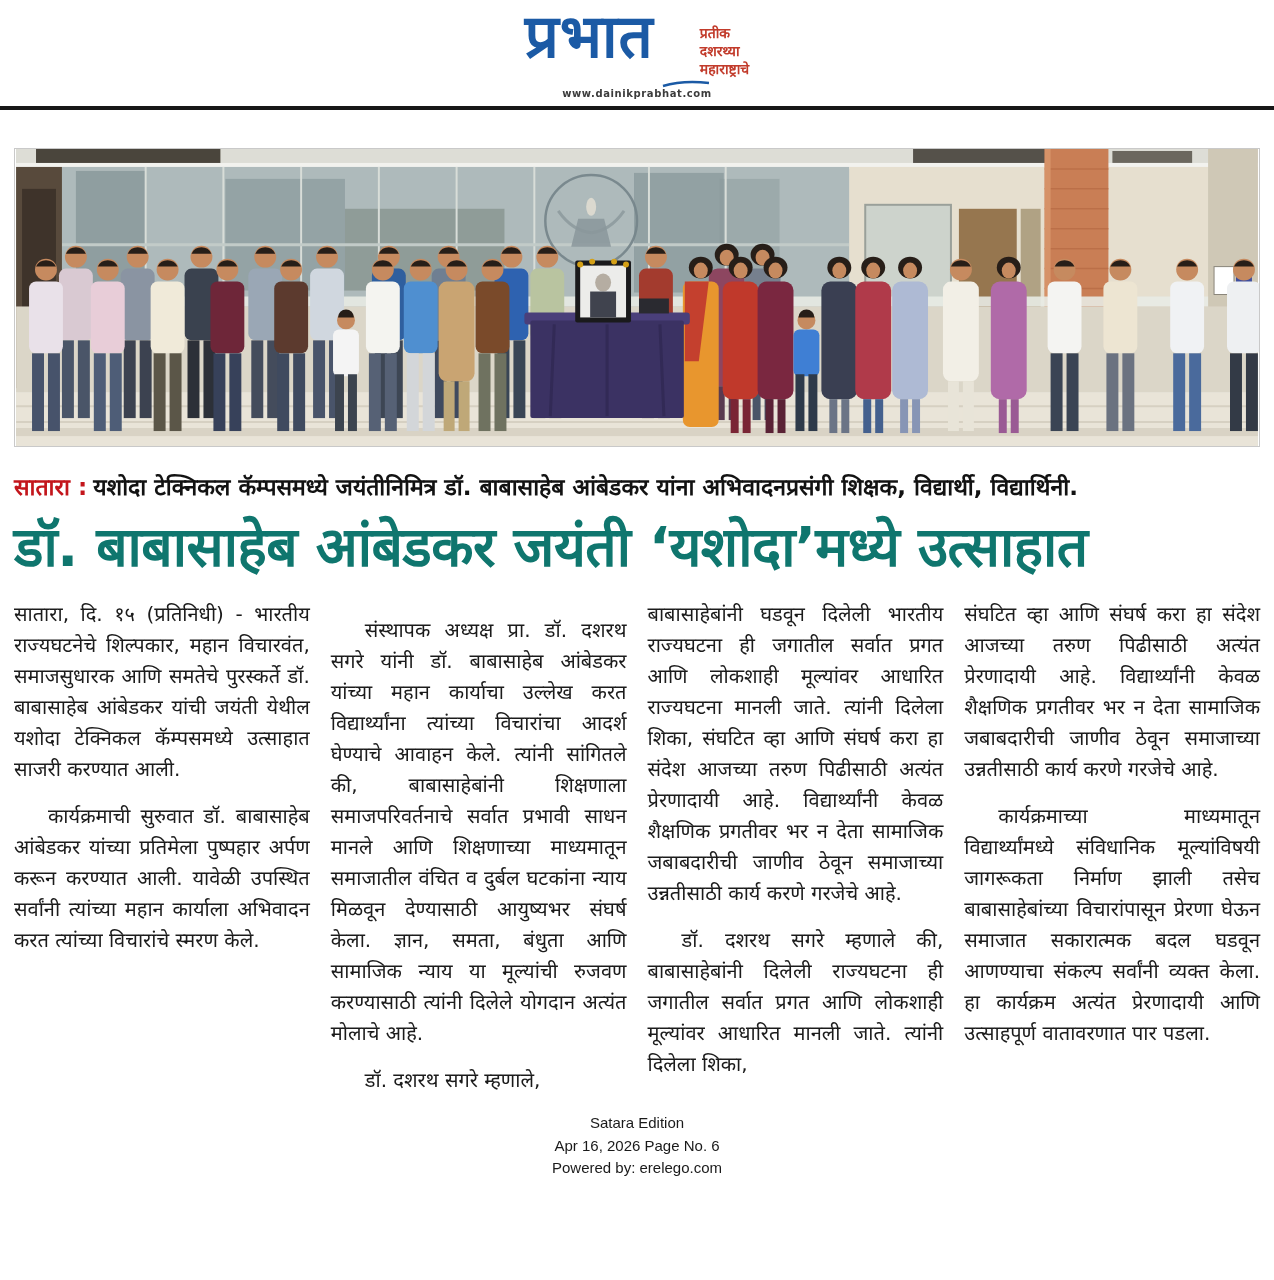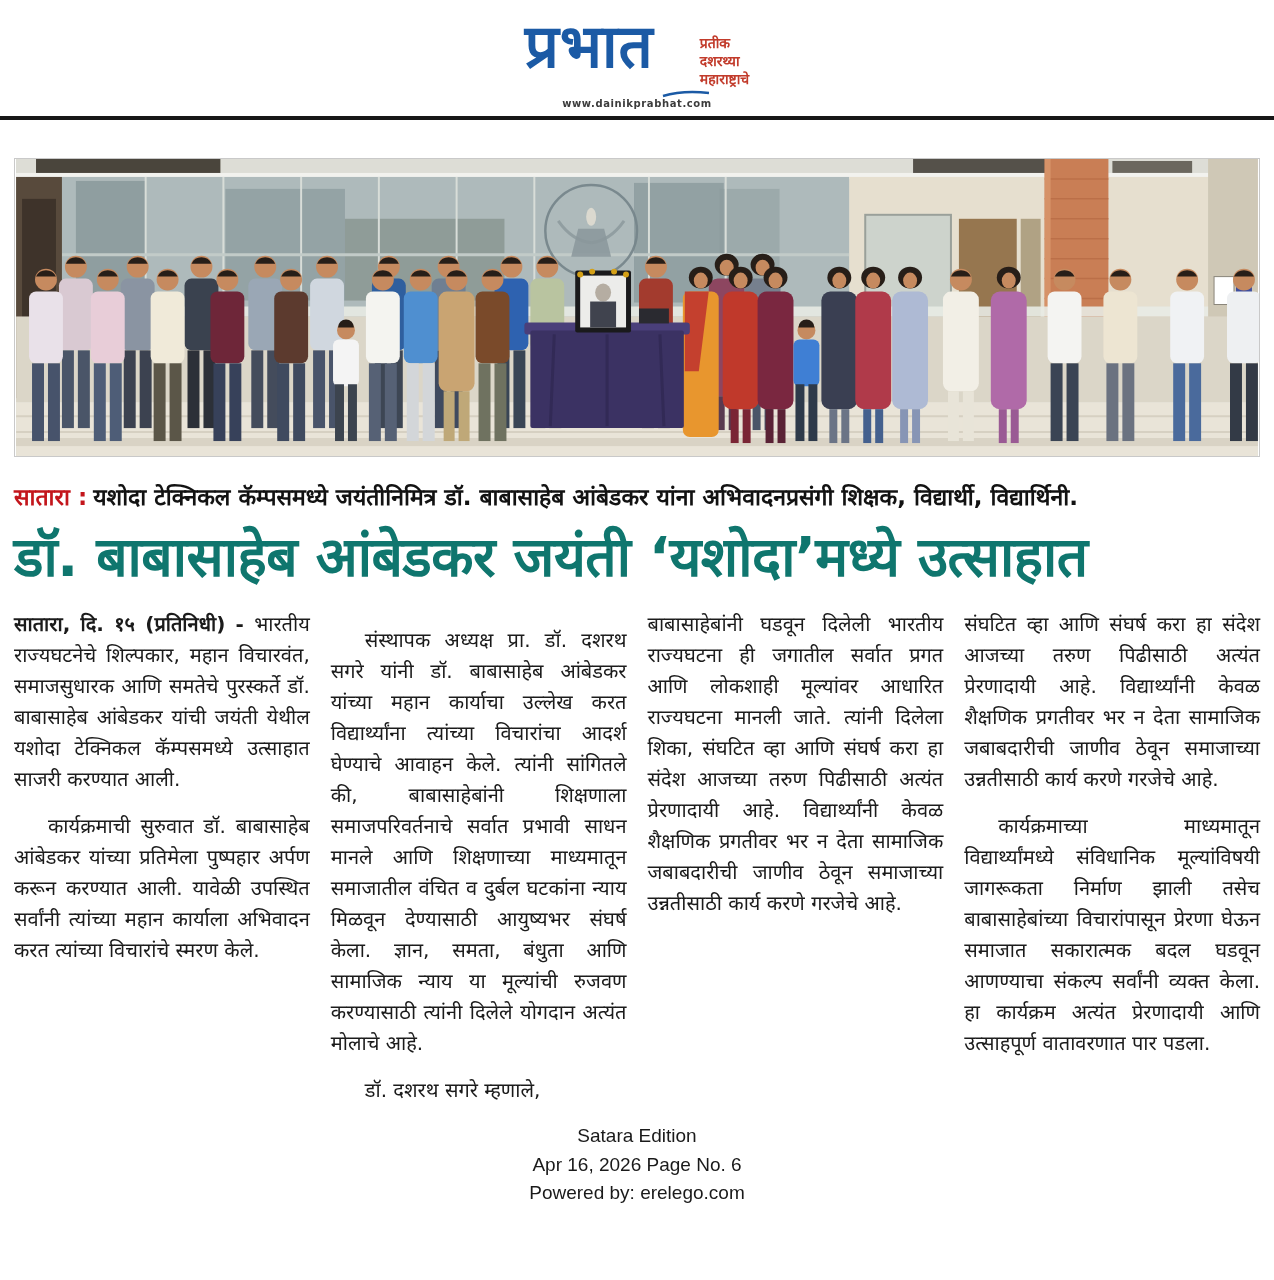--- a/index.html
+++ b/index.html
@@ -1,21 +1,21 @@
 <!DOCTYPE html>
 <html><head>
 <meta charset="utf-8">
 <style>
   html,body{margin:0;padding:0;}
   body{
     width:1274px;height:1280px;background:#ffffff;color:#141414;
     font-family:"DejaVu Sans",sans-serif;overflow:hidden;
   }
   
-  .masthead{ text-align:center; padding-top:18px; }
+  .masthead{ text-align:center; padding-top:8px; }
   .logo-row{ display:inline-flex; align-items:flex-start; gap:7px; }
   .logo-text{
     font-size:60px; font-weight:800; color:#1b5aa5; line-height:0.95;
     letter-spacing:1px;
   }
   .tagline-block{ text-align:left; padding-top:16px; }
   .tagline-block .tl{ font-size:14px; font-weight:bold; color:#c23b2b; line-height:1.3;margin-left:39px; }
   .swoosh{ display:block; margin-top:1px; }
   .website{ font-size:10px; color:#3c3c3c; margin-top:0px; letter-spacing:.6px; font-weight:bold; }
   
@@ -28,24 +28,24 @@
   
   .headline{
     margin:18px 14px 0; font-size:55px; font-weight:800; line-height:1.02;
     color:#0f766e; white-space:nowrap; letter-spacing:-0.5px;
   }
   
   .columns{ display:flex; gap:21px; margin:24px 14px 0; }
   .col{ flex:1; min-width:0; font-size:20px; line-height:1.55; text-align:justify; color:#1b1b1b; }
   .col p{ margin:0; }
   .col p.indent{ text-indent:34px;margin-top:16px; }
-  .col b.lead{ font-weight:bold; }
+  .col b.lead{ font-weight:normal; }
   
   .footer{
-    text-align:center; margin-top:16px; font-size:19px; line-height:1.5;
+    text-align:center; margin-top:16px; font-size:15px; line-height:1.5;
     color:#1a1a1a; font-family:"Liberation Sans","DejaVu Sans",sans-serif;
   }
 </style>
 </head>
 <body>
 
 <div class="masthead">
   <div class="logo-row">
     <div class="logo-text">प्रभात</div>
     <div class="tagline-block">
@@ -337,20 +337,21 @@
   <div class="col">
       <p class="para"><b class="lead">सातारा, दि. १५ (प्रतिनिधी) - </b>भारतीय राज्यघटनेचे शिल्पकार, महान विचारवंत, समाजसुधारक आणि समतेचे पुरस्कर्ते डॉ. बाबासाहेब आंबेडकर यांची जयंती येथील यशोदा टेक्निकल कॅम्पसमध्ये उत्साहात साजरी करण्यात आली.</p>
       <p class="para indent">कार्यक्रमाची सुरुवात डॉ. बाबासाहेब आंबेडकर यांच्या प्रतिमेला पुष्पहार अर्पण करून करण्यात आली. यावेळी उपस्थित सर्वांनी त्यांच्या महान कार्याला अभिवादन करत त्यांच्या विचारांचे स्मरण केले.</p>
     </div>
   <div class="col">
       <p class="para indent">संस्थापक अध्यक्ष प्रा. डॉ. दशरथ सगरे यांनी डॉ. बाबासाहेब आंबेडकर यांच्या महान कार्याचा उल्लेख करत विद्यार्थ्यांना त्यांच्या विचारांचा आदर्श घेण्याचे आवाहन केले. त्यांनी सांगितले की, बाबासाहेबांनी शिक्षणाला समाजपरिवर्तनाचे सर्वात प्रभावी साधन मानले आणि शिक्षणाच्या माध्यमातून समाजातील वंचित व दुर्बल घटकांना न्याय मिळवून देण्यासाठी आयुष्यभर संघर्ष केला. ज्ञान, समता, बंधुता आणि सामाजिक न्याय या मूल्यांची रुजवण करण्यासाठी त्यांनी दिलेले योगदान अत्यंत मोलाचे आहे.</p>
       <p class="para indent">डॉ. दशरथ सगरे म्हणाले,</p>
     </div>
   <div class="col">
       <p class="para">बाबासाहेबांनी घडवून दिलेली भारतीय राज्यघटना ही जगातील सर्वात प्रगत आणि लोकशाही मूल्यांवर आधारित राज्यघटना मानली जाते. त्यांनी दिलेला शिका, संघटित व्हा आणि संघर्ष करा हा संदेश आजच्या तरुण पिढीसाठी अत्यंत प्रेरणादायी आहे. विद्यार्थ्यांनी केवळ शैक्षणिक प्रगतीवर भर न देता सामाजिक जबाबदारीची जाणीव ठेवून समाजाच्या उन्नतीसाठी कार्य करणे गरजेचे आहे.</p>
+      <p class="para indent">डॉ. दशरथ सगरे म्हणाले की, बाबासाहेबांनी दिलेली राज्यघटना ही जगातील सर्वात प्रगत आणि लोकशाही मूल्यांवर आधारित मानली जाते. त्यांनी दिलेला शिका,</p>
     </div>
   <div class="col">
       <p class="para">संघटित व्हा आणि संघर्ष करा हा संदेश आजच्या तरुण पिढीसाठी अत्यंत प्रेरणादायी आहे. विद्यार्थ्यांनी केवळ शैक्षणिक प्रगतीवर भर न देता सामाजिक जबाबदारीची जाणीव ठेवून समाजाच्या उन्नतीसाठी कार्य करणे गरजेचे आहे.</p>
       <p class="para indent">कार्यक्रमाच्या माध्यमातून विद्यार्थ्यांमध्ये संविधानिक मूल्यांविषयी जागरूकता निर्माण झाली तसेच बाबासाहेबांच्या विचारांपासून प्रेरणा घेऊन समाजात सकारात्मक बदल घडवून आणण्याचा संकल्प सर्वांनी व्यक्त केला. हा कार्यक्रम अत्यंत प्रेरणादायी आणि उत्साहपूर्ण वातावरणात पार पडला.</p>
     </div>
 </div>
 
 <div class="footer">
   <div>Satara Edition</div>
   <div>Apr 16, 2026 Page No. 6</div>

